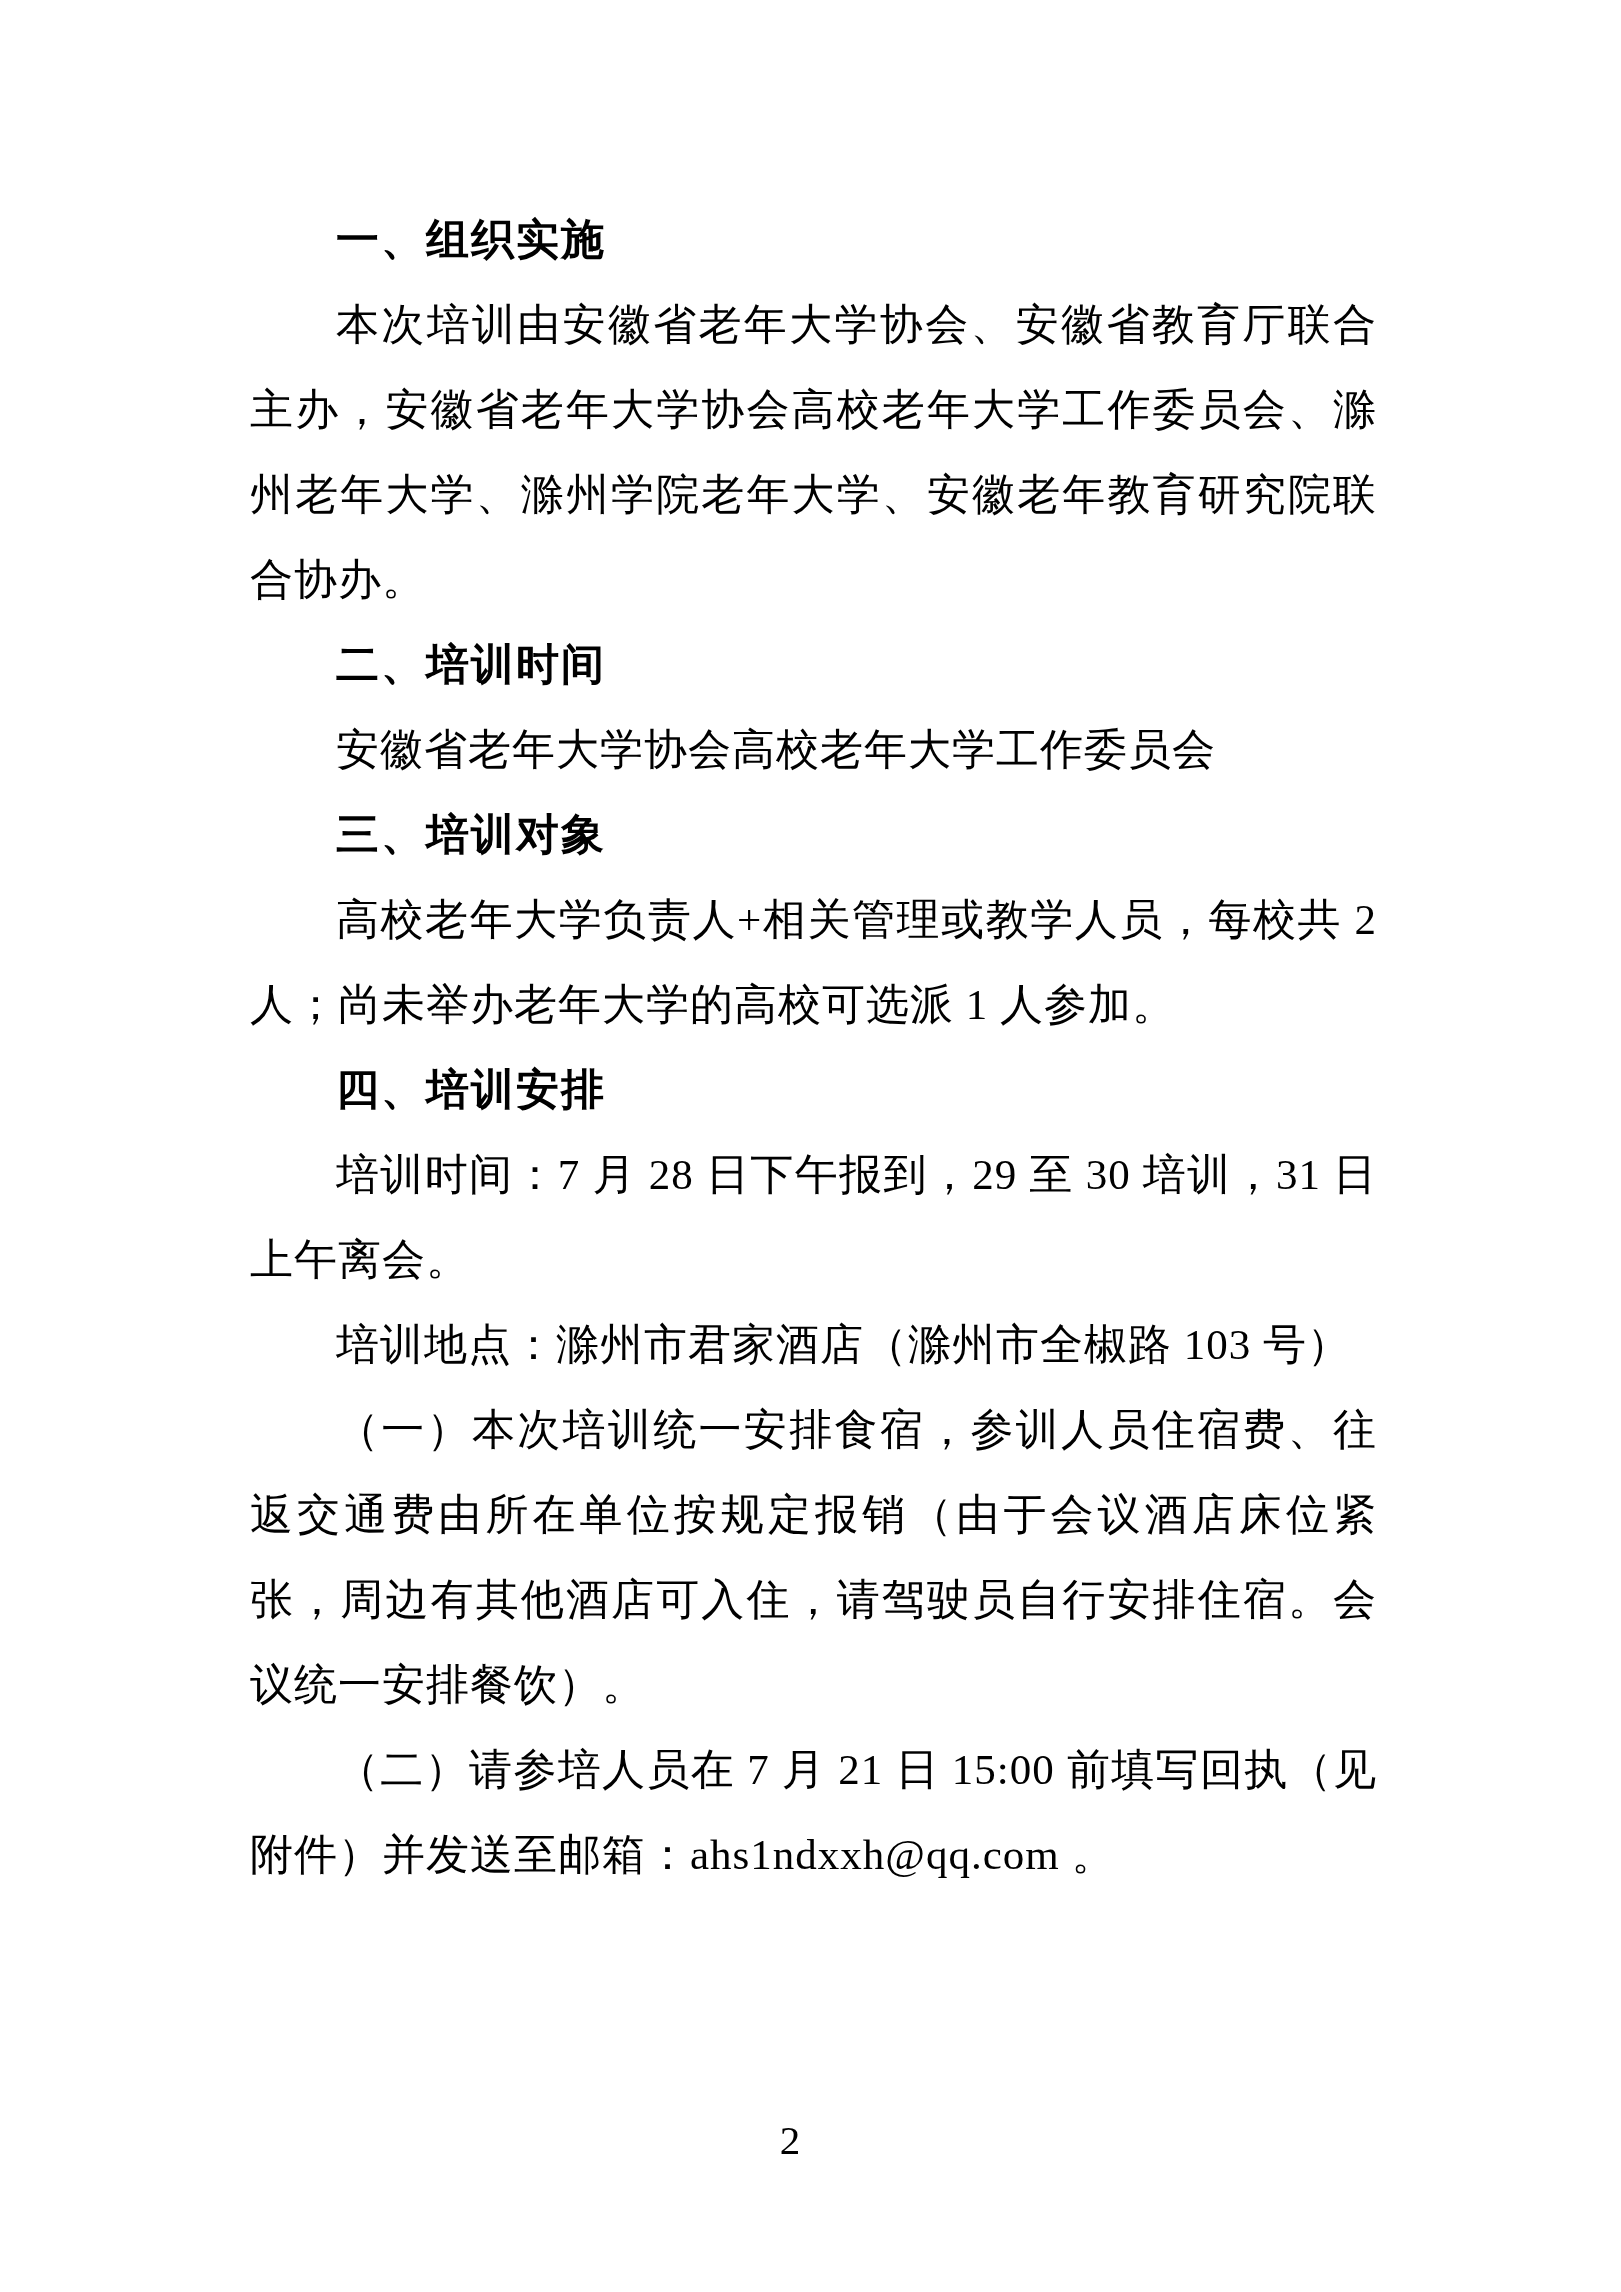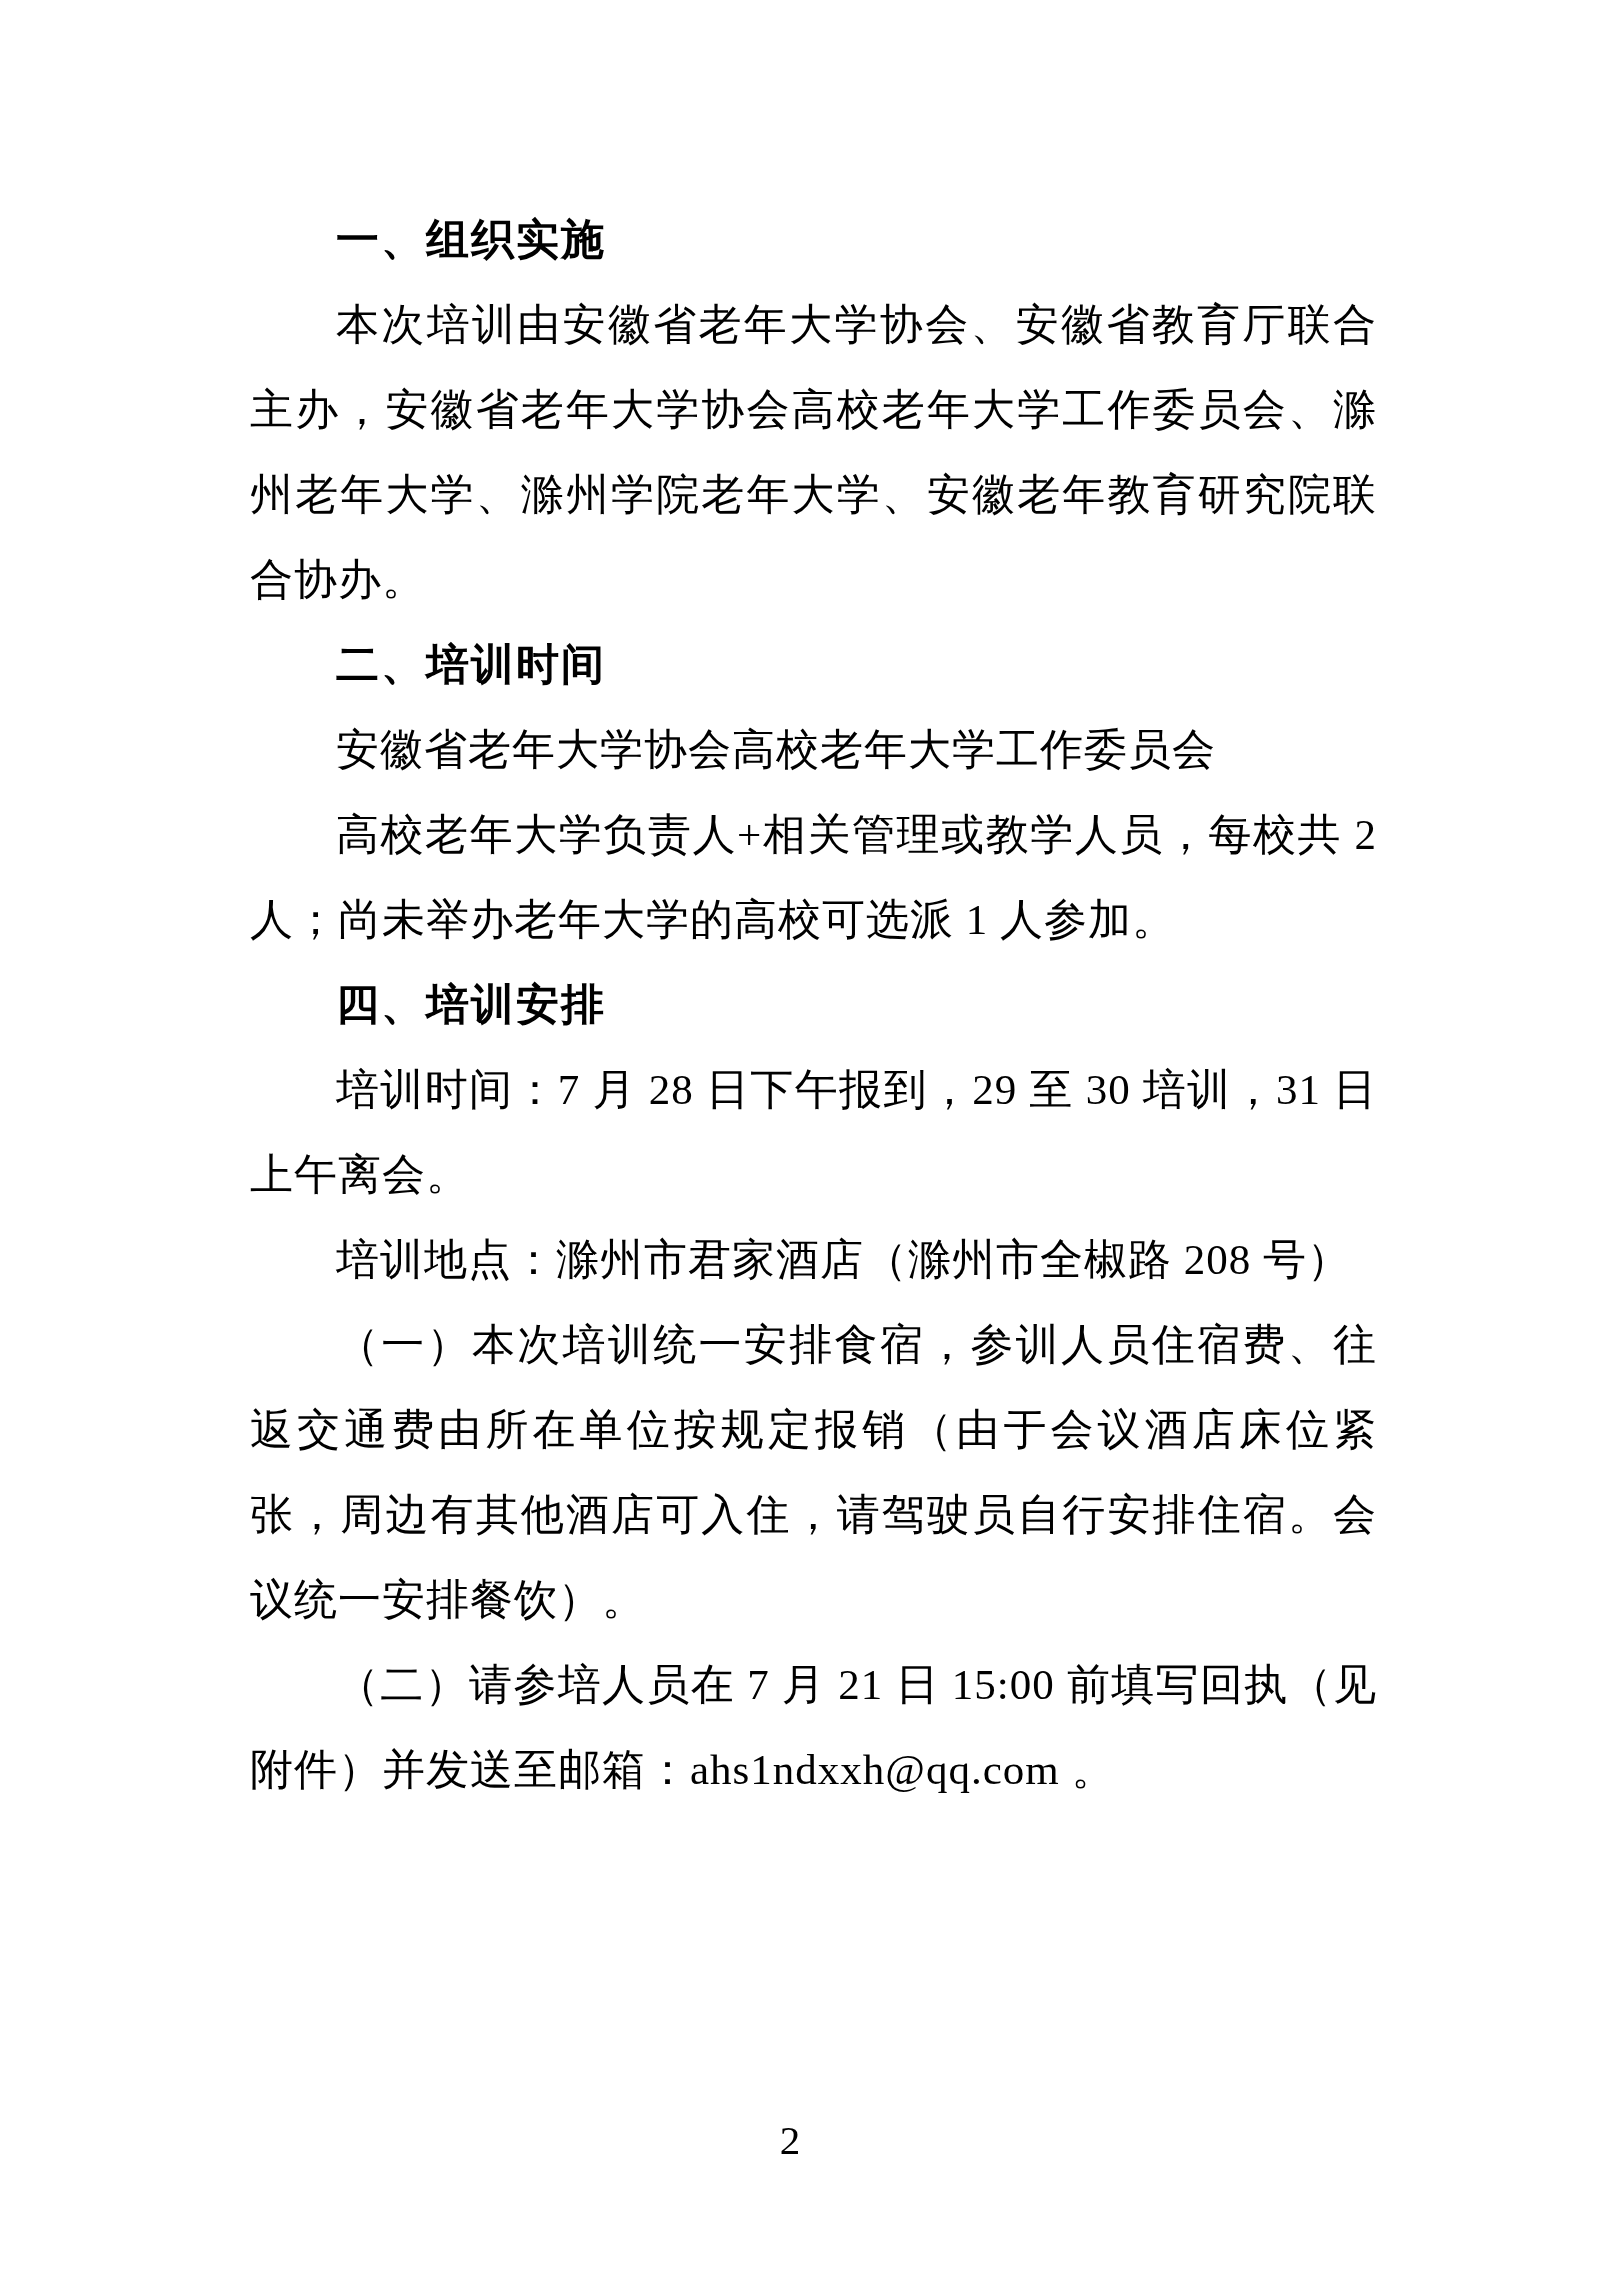--- a/index.html
+++ b/index.html
@@ -55,22 +55,23 @@
 </style>
 </head>
 <body>
 
 <div class="sheet">
   <div class="content">
       <div class="block heading">一、组织实施</div>
       <div class="block para">本次培训由安徽省老年大学协会、安徽省教育厅联合主办，安徽省老年大学协会高校老年大学工作委员会、滁州老年大学、滁州学院老年大学、安徽老年教育研究院联合协办。</div>
       <div class="block heading">二、培训时间</div>
       <div class="block para">安徽省老年大学协会高校老年大学工作委员会</div>
+      <div class="block heading">三、培训对象</div>
       <div class="block para">高校老年大学负责人+相关管理或教学人员，每校共 2 人；尚未举办老年大学的高校可选派 1 人参加。</div>
       <div class="block heading">四、培训安排</div>
       <div class="block para">培训时间：7 月 28 日下午报到，29 至 30 培训，31 日上午离会。</div>
-      <div class="block para">培训地点：滁州市君家酒店（滁州市全椒路 208 号）</div>
+      <div class="block para">培训地点：滁州市君家酒店（滁州市全椒路 103 号）</div>
       <div class="block para">（一）本次培训统一安排食宿，参训人员住宿费、往返交通费由所在单位按规定报销（由于会议酒店床位紧张，周边有其他酒店可入住，请驾驶员自行安排住宿。会议统一安排餐饮）。</div>
       <div class="block para">（二）请参培人员在 7 月 21 日 15:00 前填写回执（见附件）并发送至邮箱：ahs1ndxxh@qq.com 。</div>
     </div>
   <div class="page-number">2</div>
 </div>
 
 
 </body></html>

